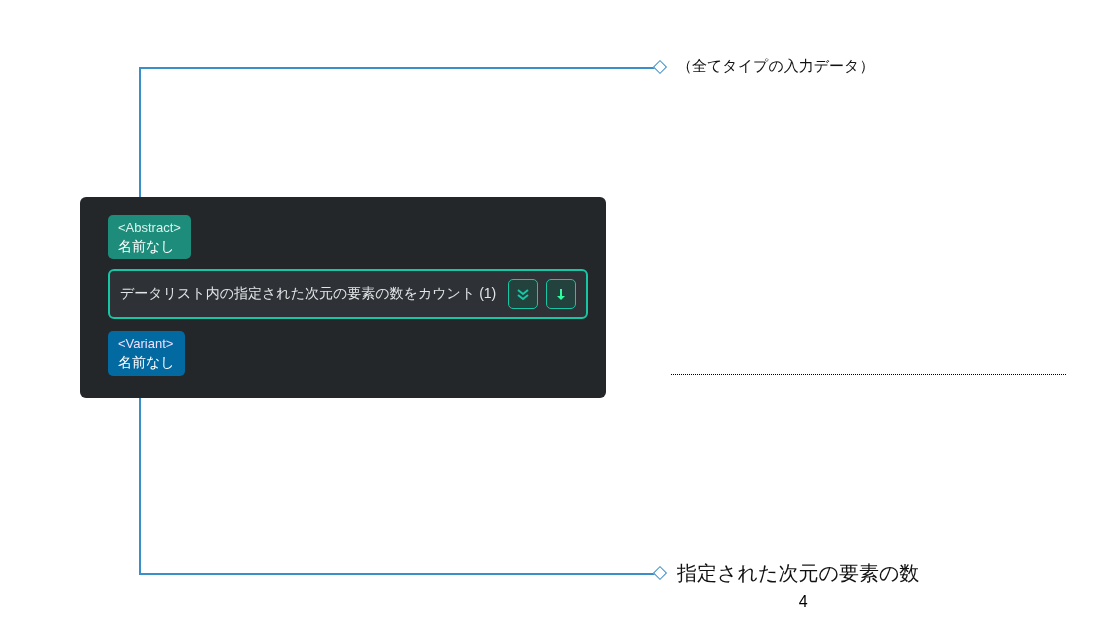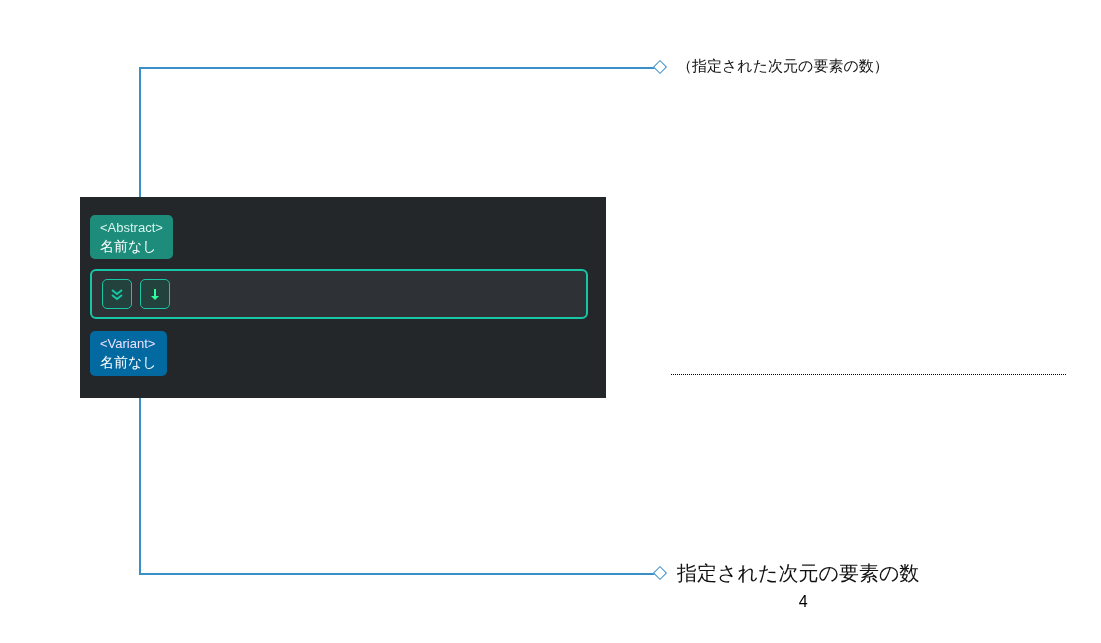--- a/index.html
+++ b/index.html
@@ -35,22 +35,22 @@
   #dia-bot-top { top: 381px; left: 134px; }
   #dia-bot-right { top: 568px; left: 655px; }
 
   
   .node-panel {
     position: absolute;
     left: 80px;
     top: 197px;
     width: 526px;
     background: #23272a;
-    border-radius: 0;
-    padding: 18px 18px 22px 10px;
+    border-radius: 6px;
+    padding: 18px 18px 22px 28px;
   }
   .tag {
     display: inline-block;
     border-radius: 5px;
     padding: 4px 10px;
     font-size: 14px;
     line-height: 1.35;
     color: #fff;
   }
   .tag.abstract { background: #1d8c7b; }
@@ -112,20 +112,21 @@
 <div class="diamond" id="dia-bot-top"></div>
 <div class="diamond open" id="dia-bot-right"></div>
 
 <div class="node-panel">
   <span class="tag abstract">
     <span class="type-line">&lt;Abstract&gt;</span>
     <span>名前なし</span>
   </span>
 
   <div class="inst-row">
+    <span class="inst-text">データリスト内の指定された次元の要素の数をカウント (1)</span>
     <span class="sq-btn">
       <svg width="16" height="16" viewBox="0 0 16 16">
         <polyline points="3,4 8,8 13,4" fill="none" stroke="#17c6a5" stroke-width="2"></polyline>
         <polyline points="3,9 8,13 13,9" fill="none" stroke="#17c6a5" stroke-width="2"></polyline>
       </svg>
     </span>
     <span class="sq-btn">
       <svg width="14" height="14" viewBox="0 0 14 14">
         <line x1="7" y1="2" x2="7" y2="10" stroke="#2cff9d" stroke-width="2"></line>
         <polygon points="3,9 11,9 7,13" fill="#2cff9d"></polygon>
@@ -133,21 +134,21 @@
     </span>
   </div>
 
   <span class="tag variant">
     <span class="type-line">&lt;Variant&gt;</span>
     <span>名前なし</span>
   </span>
 </div>
 
 <div class="anno" id="anno-top">
-  <div class="sub">（指定された次元の要素の数）</div>
+  <div class="sub">（全てタイプの入力データ）</div>
 </div>
 
 <div class="dotted-sep"></div>
 
 <div class="anno" id="anno-bottom">
   <h3>指定された次元の要素の数</h3>
   <div class="val">4</div>
 </div>
 
 </body></html>

